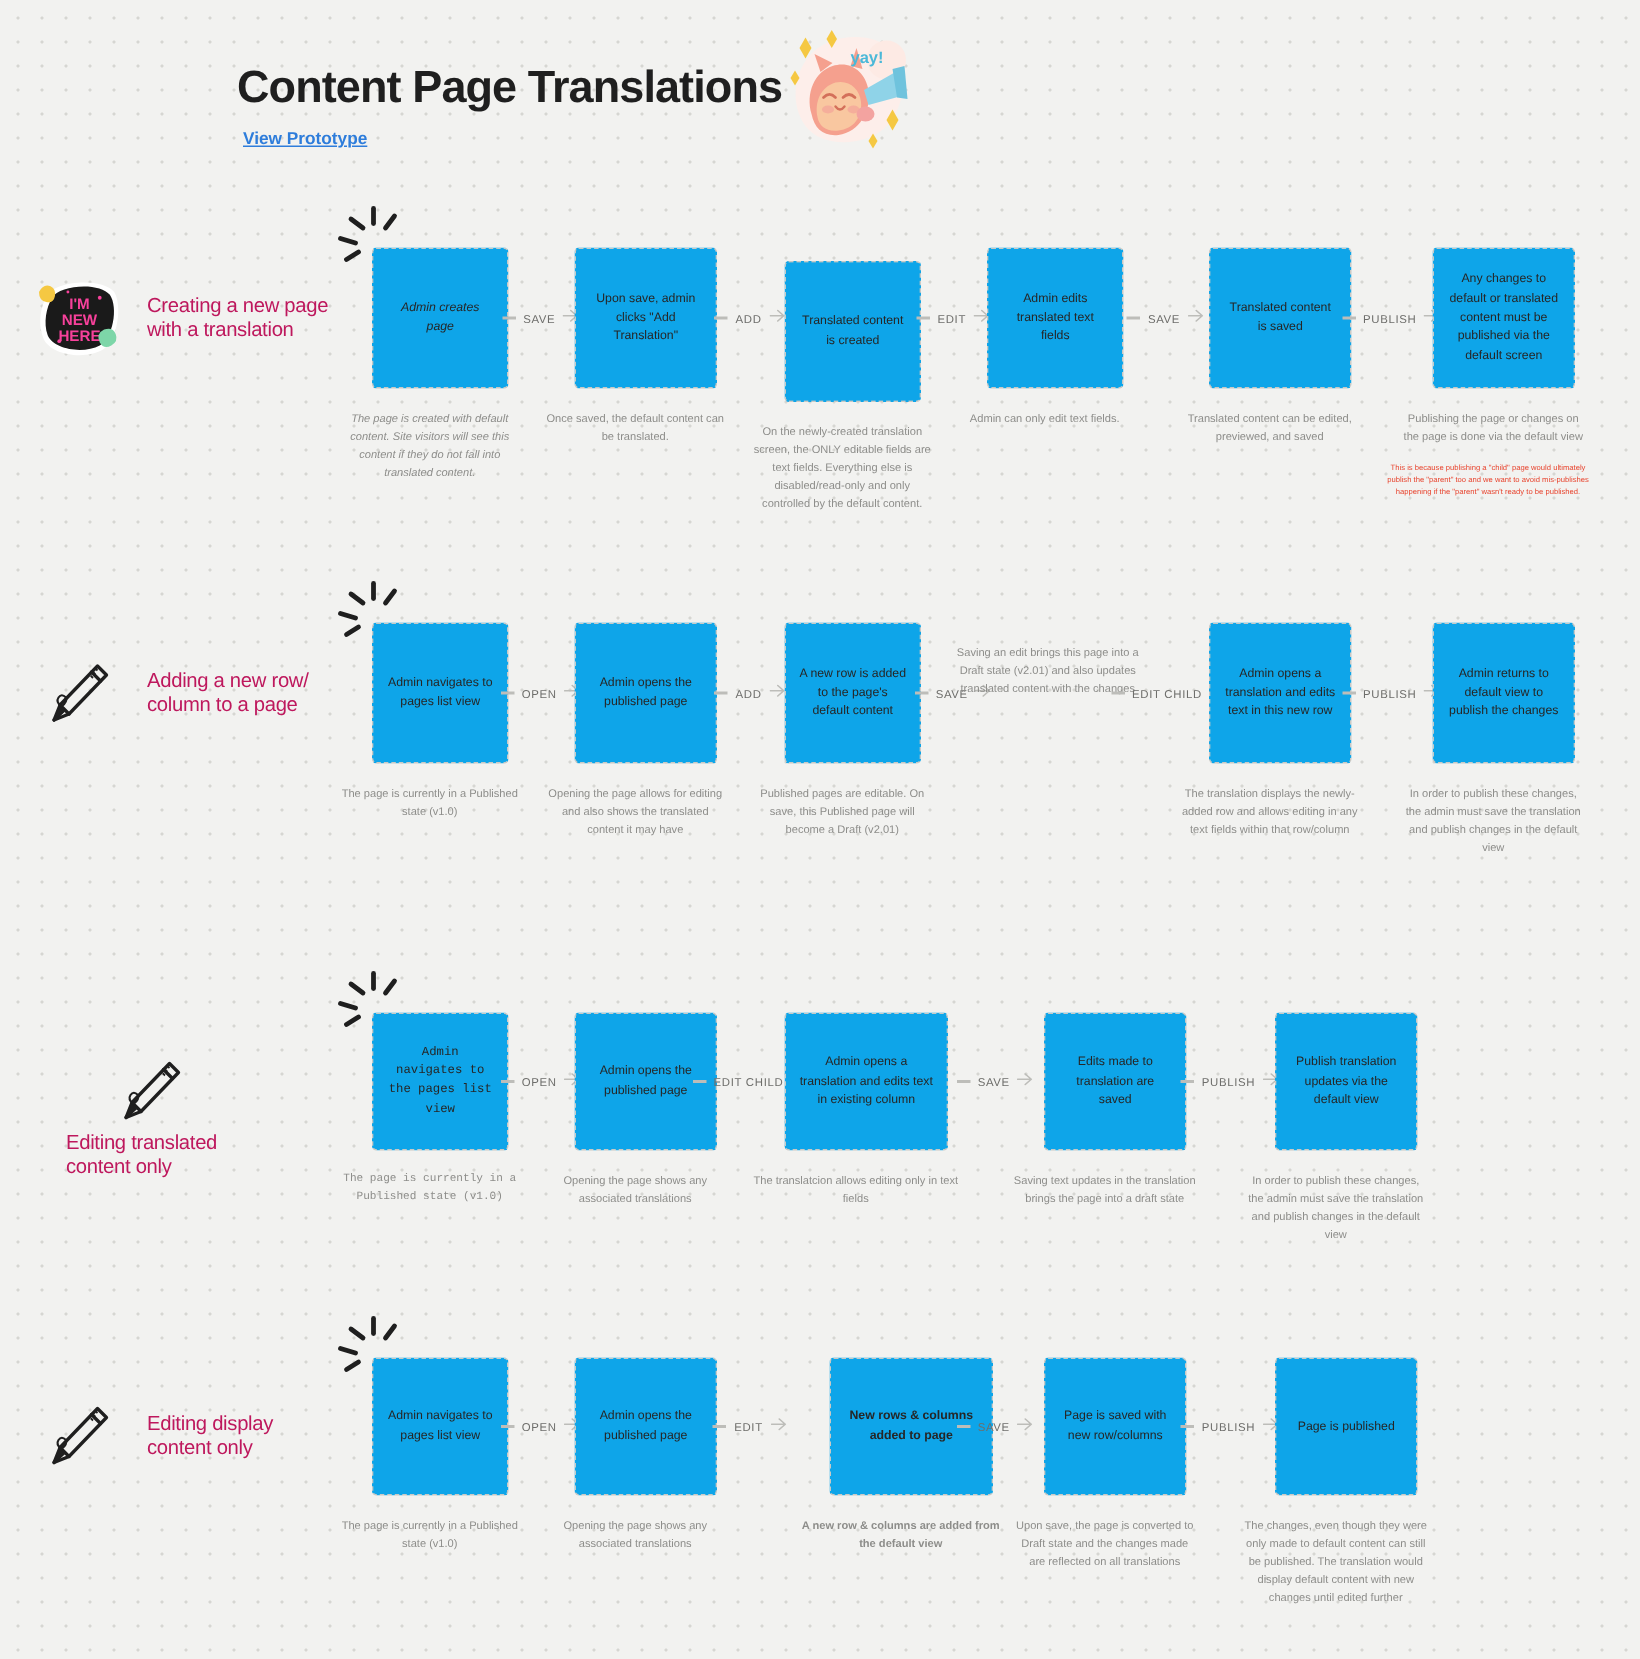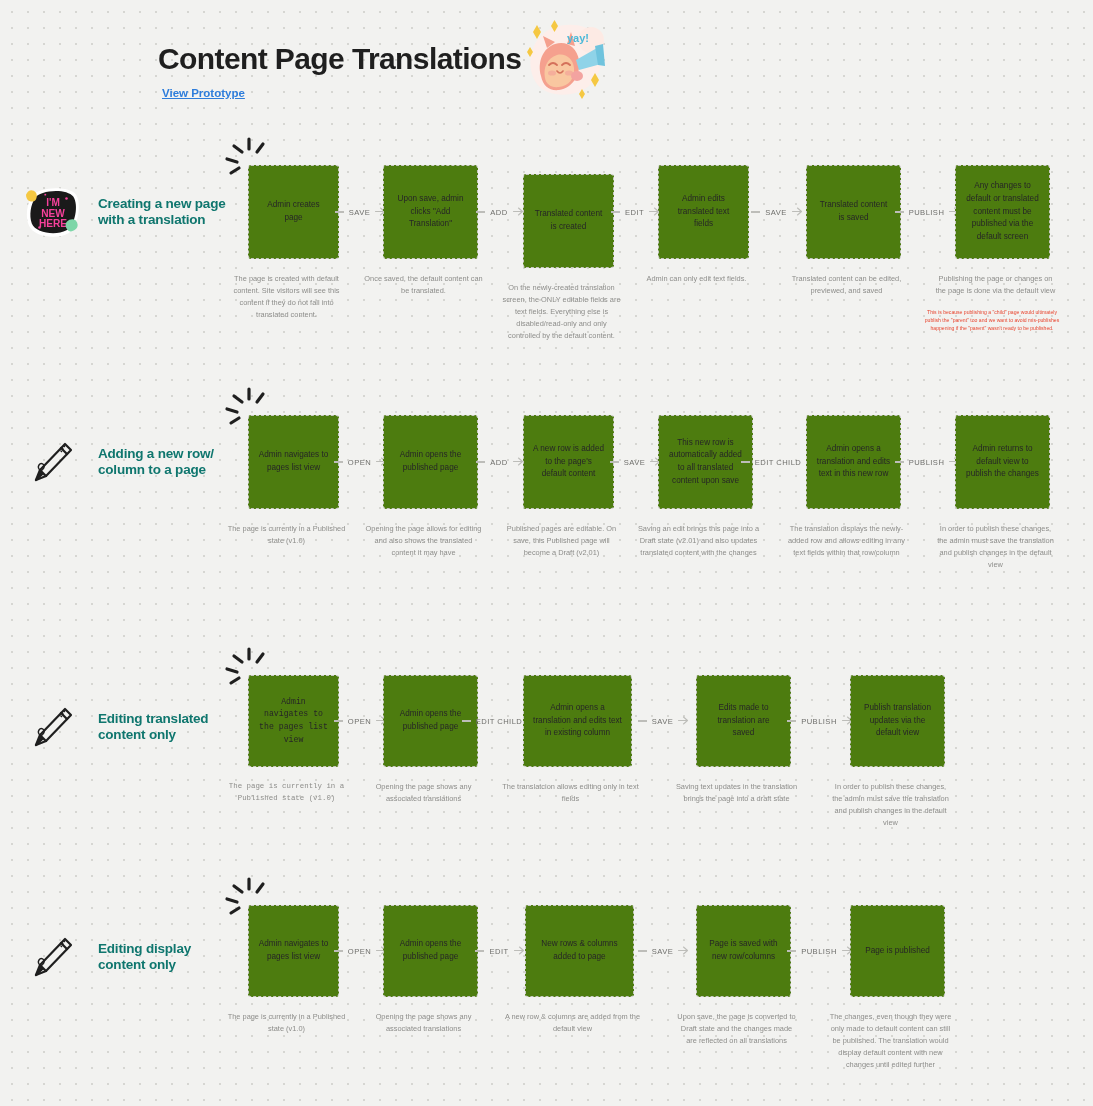--- a/index.html
+++ b/index.html
@@ -21,24 +21,24 @@
   #sticker-cat { width:92px; height:92px; position:relative; flex:none; margin-top:4px; }
   #header-text { margin-left:10px; padding-top:30px; }
   #page-title { font-size:30px; font-weight:bold; letter-spacing:-0.6px; color:#1f1f1f; line-height:1; margin:0; }
   #prototype-link { display:inline-block; margin-top:13px; margin-left:4px; font-size:11.5px; font-weight:bold;
                     color:#2e7ddb; text-decoration:underline; cursor:pointer; }
 
   
   .row { position:absolute; left:0; width:1093px; }
   .row-label-wrap { position:absolute; left:24px; display:flex; align-items:center; }
   .row-icon { width:54px; height:54px; flex:none; position:relative; }
-  .row-label { margin-left:20px; font-size:13.5px; font-weight:bold; line-height:1.22; letter-spacing:-0.2px;
-               color:#0f766e; width:130px; }
+  .row-label { margin-left:20px; font-size:13.5px; font-weight:normal; line-height:1.22; letter-spacing:-0.2px;
+               color:#be185d; width:130px; }
   .step { display:flex; flex-direction:column; align-items:center; }
-  .box { border:1.4px dashed #c9c9c5; background:#4d7c0f; border-radius:3px;
+  .box { border:1.4px dashed #c9c9c5; background:#0ea5e9; border-radius:3px;
          display:flex; align-items:center; justify-content:center; padding:6px 9px; }
   .box-text { font-size:8.2px; line-height:1.55; text-align:center; color:#262626; }
   .caption { font-size:7.4px; line-height:1.62; text-align:center; color:#8d8d8a; margin-top:14px; }
   .note-red { font-size:5.1px; line-height:1.55; text-align:center; color:#e8442e; margin-top:12px; }
 
   .connector { display:flex; align-items:center; justify-content:center; flex:none; padding-top:0; }
   .conn-inner { display:flex; align-items:center; color:#a6a6a2; }
   .conn-line { width:9px; height:1.2px; background:#bdbdb9; }
   .conn-label { font-size:7.6px; letter-spacing:0.45px; color:#6e6e6b; padding:0 5px; white-space:nowrap; }
   .conn-arrow { width:12px; height:11px; }
@@ -107,21 +107,21 @@
       </div>
       <div class="burst" style="left: 224px; top: 137px;"><svg viewBox="0 0 52 44" width="52" height="44" xmlns="http://www.w3.org/2000/svg">
           <g stroke="#1f1f1f" stroke-width="3.2" stroke-linecap="round">
             <line x1="25" y1="2" x2="25" y2="12"></line>
             <line x1="39" y1="7" x2="33" y2="15"></line>
             <line x1="10" y1="9" x2="18" y2="15"></line>
             <line x1="3" y1="22" x2="13" y2="25"></line>
             <line x1="7" y1="36" x2="15" y2="31"></line>
           </g>
         </svg></div>
-      <div class="step" style="position: absolute; left: 248px; top: 165px; width: 91px;">
+      <div class="step" style="position: absolute; left: 248px; top: 165px; width: 91px; font-style: italic;">
         <div class="box" style="width: 91px; height: 94px;">
           <div class="box-text">Admin creates page</div>
         </div>
         <div class="caption" style="width: 119px; margin-left: -14px;">The page is created with default content. Site visitors will see this content if they do not fall into translated content.</div>
       </div>
       <div class="connector" style="position: absolute; left: 339px; width: 44px; top: 205px; height: 14px;">
         <div class="conn-inner">
           <div class="conn-line"></div>
           <div class="conn-label">SAVE</div>
           <span><svg class="conn-arrow" viewBox="0 0 12 11" xmlns="http://www.w3.org/2000/svg">
@@ -260,23 +260,20 @@
       <div class="connector" style="position: absolute; left: 614px; width: 44px; top: 455px; height: 14px;">
         <div class="conn-inner">
           <div class="conn-line"></div>
           <div class="conn-label">SAVE</div>
           <span><svg class="conn-arrow" viewBox="0 0 12 11" xmlns="http://www.w3.org/2000/svg">
               <path d="M0.5 5.5 H9 M5.5 2 L9.5 5.5 L5.5 9" stroke="#bdbdb9" stroke-width="1.1" fill="none" stroke-linecap="round" stroke-linejoin="round"></path>
             </svg></span>
         </div>
       </div>
       <div class="step" style="position: absolute; left: 658px; top: 415px; width: 95px;">
-        <div class="box" style="width: 95px; height: 94px;">
-          <div class="box-text">This new row is automatically added to all translated content upon save</div>
-        </div>
         <div class="caption" style="width: 123px; margin-left: -14px;">Saving an edit brings this page into a Draft state (v2.01) and also updates translated content with the changes</div>
       </div>
       <div class="connector" style="position: absolute; left: 753px; width: 53px; top: 455px; height: 14px;">
         <div class="conn-inner">
           <div class="conn-line"></div>
           <div class="conn-label">EDIT CHILD</div>
           <span><svg class="conn-arrow" viewBox="0 0 12 11" xmlns="http://www.w3.org/2000/svg">
               <path d="M0.5 5.5 H9 M5.5 2 L9.5 5.5 L5.5 9" stroke="#bdbdb9" stroke-width="1.1" fill="none" stroke-linecap="round" stroke-linejoin="round"></path>
             </svg></span>
         </div>
@@ -297,21 +294,21 @@
         </div>
       </div>
       <div class="step" style="position: absolute; left: 955px; top: 415px; width: 95px;">
         <div class="box" style="width: 95px; height: 94px;">
           <div class="box-text">Admin returns to default view to publish the changes</div>
         </div>
         <div class="caption" style="width: 123px; margin-left: -14px;">In order to publish these changes, the admin must save the translation and publish changes in the default view</div>
       </div>
     </div>
     <div class="row" style="top: 0px;">
-      <div class="row-label-wrap" style="top: 700px;">
+      <div class="row-label-wrap" style="top: 700px; flex-direction: column;">
         <div class="row-icon"><svg viewBox="0 0 54 54" width="54" height="54" xmlns="http://www.w3.org/2000/svg">
             <g stroke="#1f1f1f" stroke-width="2.2" fill="none" stroke-linejoin="round" stroke-linecap="round">
               <path d="M41 9 L47 15 L22 41 L12 45 L16 35 Z"></path>
               <path d="M37 13 L43 19"></path>
               <path d="M16 35 L22 41"></path>
               <path d="M12 45 L17.5 39.5"></path>
             </g>
             <path d="M12 45 L16 35 L20 39 Z" fill="#1f1f1f"></path>
             <path d="M39.5 10.5 l1.5 1.5 m-3 1 l1.5 1.5 m-3 1 l1.5 1.5" stroke="#1f1f1f" stroke-width="1.2"></path>
             <path d="M20 30 q-3 -3 -5 0 q-2 3 2 6 q4 -3 3 -6" fill="none" stroke="#1f1f1f" stroke-width="1.4"></path>
@@ -441,21 +438,21 @@
       </div>
       <div class="connector" style="position: absolute; left: 478px; width: 45px; top: 944px; height: 14px;">
         <div class="conn-inner">
           <div class="conn-line"></div>
           <div class="conn-label">EDIT</div>
           <span><svg class="conn-arrow" viewBox="0 0 12 11" xmlns="http://www.w3.org/2000/svg">
               <path d="M0.5 5.5 H9 M5.5 2 L9.5 5.5 L5.5 9" stroke="#bdbdb9" stroke-width="1.1" fill="none" stroke-linecap="round" stroke-linejoin="round"></path>
             </svg></span>
         </div>
       </div>
-      <div class="step" style="position: absolute; left: 525px; top: 905px; width: 109px;">
+      <div class="step" style="position: absolute; left: 553px; top: 905px; width: 109px; font-weight: bold;">
         <div class="box" style="width: 109px; height: 92px;">
           <div class="box-text">New rows &amp; columns added to page</div>
         </div>
         <div class="caption" style="width: 137px; margin-left: -14px;">A new row &amp; columns are added from the default view</div>
       </div>
       <div class="connector" style="position: absolute; left: 632px; width: 64px; top: 944px; height: 14px;">
         <div class="conn-inner">
           <div class="conn-line"></div>
           <div class="conn-label">SAVE</div>
           <span><svg class="conn-arrow" viewBox="0 0 12 11" xmlns="http://www.w3.org/2000/svg">

